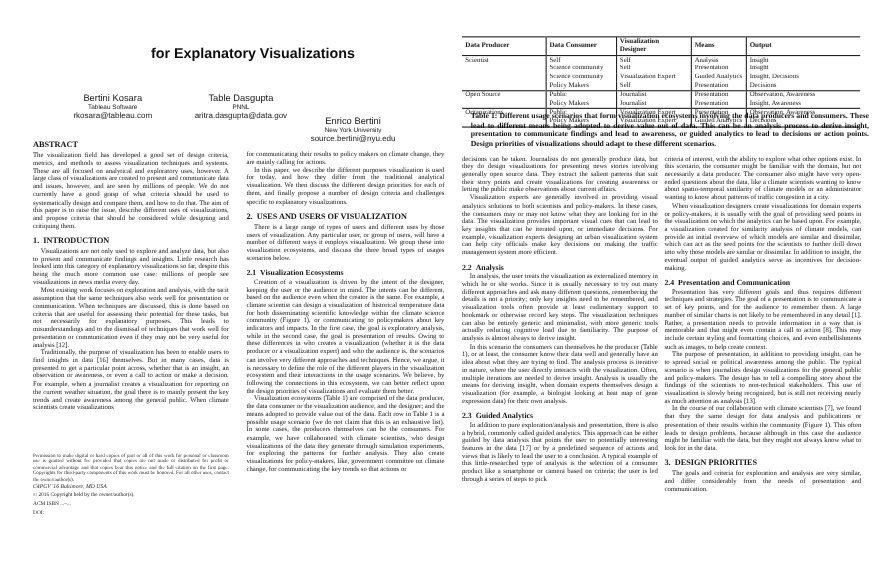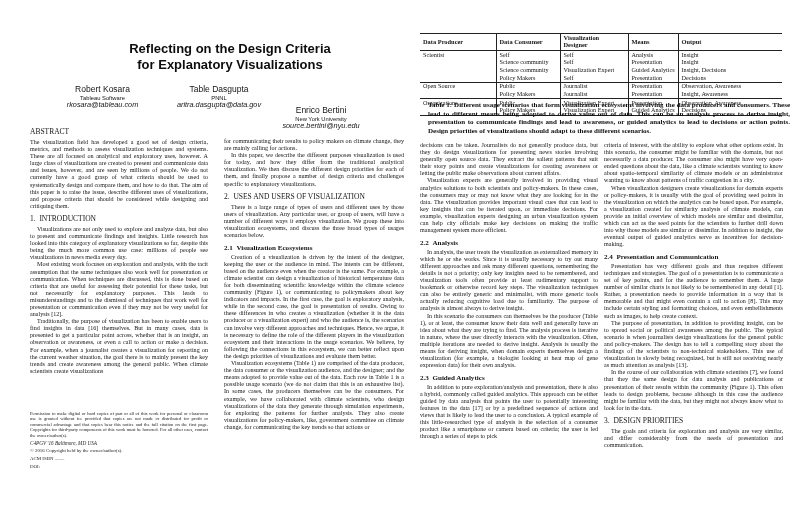--- a/index.html
+++ b/index.html
@@ -6,26 +6,26 @@
   body{width:800px;height:517px;background:#ffffff;position:relative;overflow:hidden;
        font-family:"Liberation Serif",serif;color:#151515;}
   .abs{position:absolute;}
   
   .title{left:30px;top:41px;width:400px;text-align:center;
          font-family:"Liberation Sans",sans-serif;font-weight:bold;
          font-size:13px;line-height:15.5px;color:#0d0d0d;}
   .author{text-align:center;font-family:"Liberation Sans",sans-serif;top:85px;}
   .author .name{font-size:8.5px;line-height:9.5px;}
   .author .affil{font-size:5.8px;line-height:6.6px;}
-  .author .email{font-size:7.3px;line-height:8.4px;font-style:italic;}
+  .author .email{font-size:7.3px;line-height:8.4px;}
   
   .col{text-align:justify;font-size:6.1px;line-height:7.1px;}
   .col p{margin:0;text-indent:7px;}
   .col p.noindent{text-indent:0;}
-  .sec{font-weight:normal;font-size:7.5px;line-height:8.5px;margin:5px 0 2.5px 0;
+  .sec{font-weight:bold;font-size:7.5px;line-height:8.5px;margin:5px 0 2.5px 0;
        text-align:left;text-indent:0;}
   .subsec{font-weight:bold;font-size:7.1px;line-height:8px;margin:4.5px 0 2px 0;
           text-align:left;text-indent:0;}
   .h-abs{margin-top:0;}
   
   .footnote{left:30px;top:411px;width:178px;font-size:4.6px;line-height:5.4px;
             text-align:justify;color:#222;}
   .footnote .conf{font-style:italic;font-size:5.2px;margin-top:2.5px;}
   .footnote .cline{margin-top:2.5px;font-size:4.9px;}
   
@@ -37,26 +37,25 @@
   table.ecosys td{padding:0.4px 3px;vertical-align:top;white-space:nowrap;overflow:hidden;}
   table.ecosys .vr{border-left:1px solid #222;}
   table.ecosys tr.gstart td{border-top:1px solid #222;}
   .caption{left:428px;top:101px;width:362px;font-weight:bold;font-size:7px;
            line-height:8.6px;text-align:justify;color:#0f0f0f;}
 </style>
 </head>
 <body>
 
 <div class="abs title">
-  <div>Reflecting on the Design Criteria</div>
   <div>for Explanatory Visualizations</div>
 </div>
 
 <div class="abs author" style="left:45px;width:115px;">
-  <div class="name">Robert Kosara</div>
+  <div class="name">Bertini Kosara</div>
   <div class="affil">Tableau Software</div>
   <div class="email">rkosara@tableau.com</div>
 </div>
 <div class="abs author" style="left:160px;width:118px;">
   <div class="name">Table Dasgupta</div>
   <div class="affil">PNNL</div>
   <div class="email">aritra.dasgupta@data.gov</div>
 </div>
 <div class="abs author" style="left:262px;width:118px;margin-top:21px;">
   <div class="name">Enrico Bertini</div>

